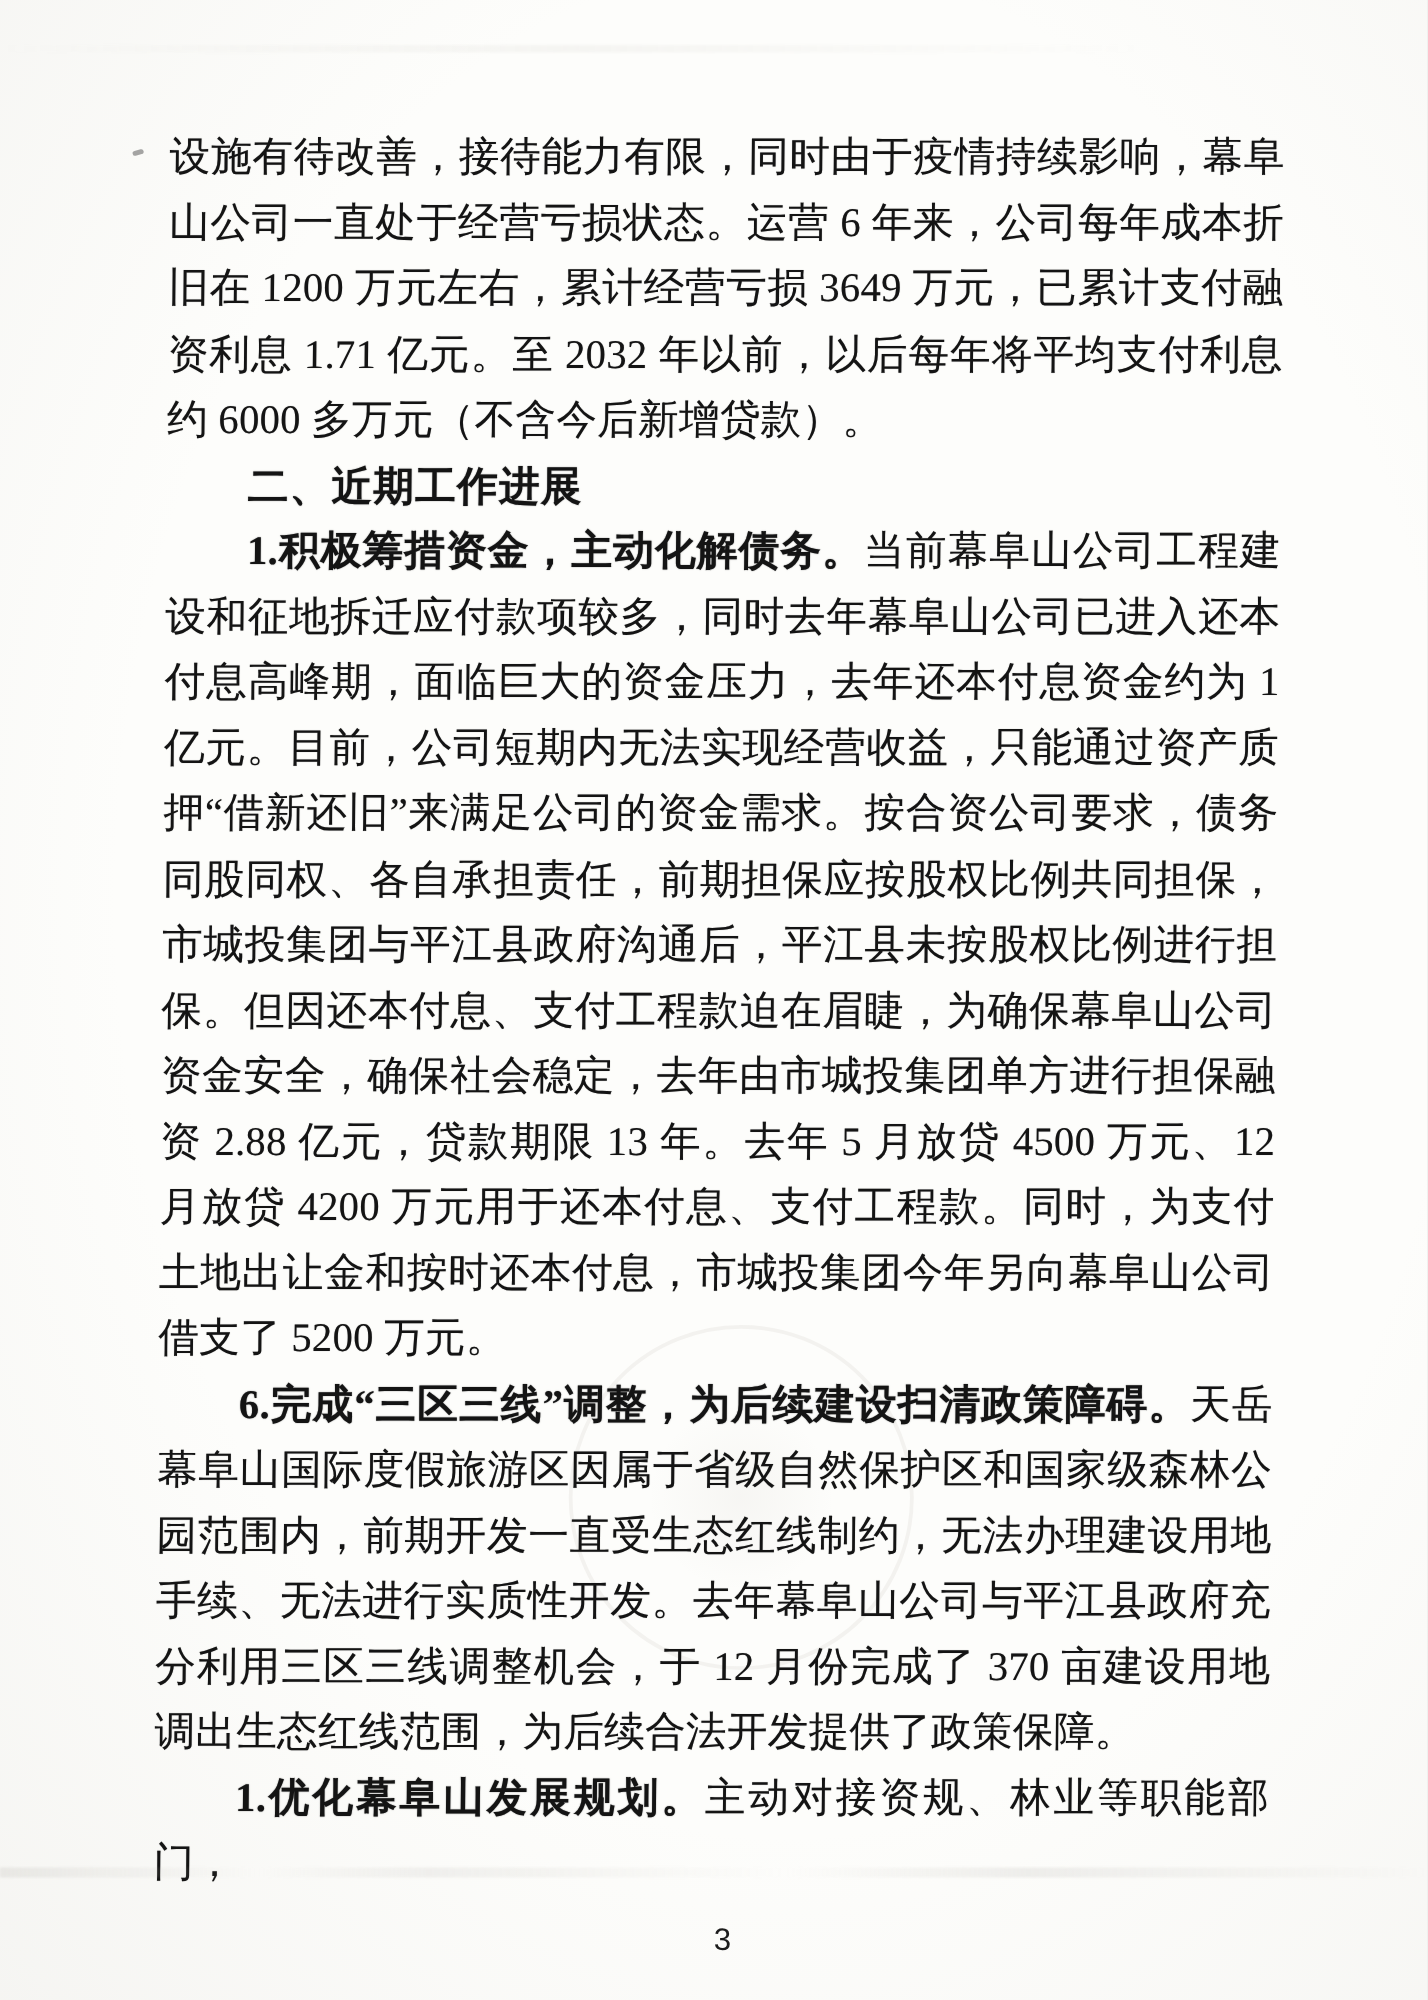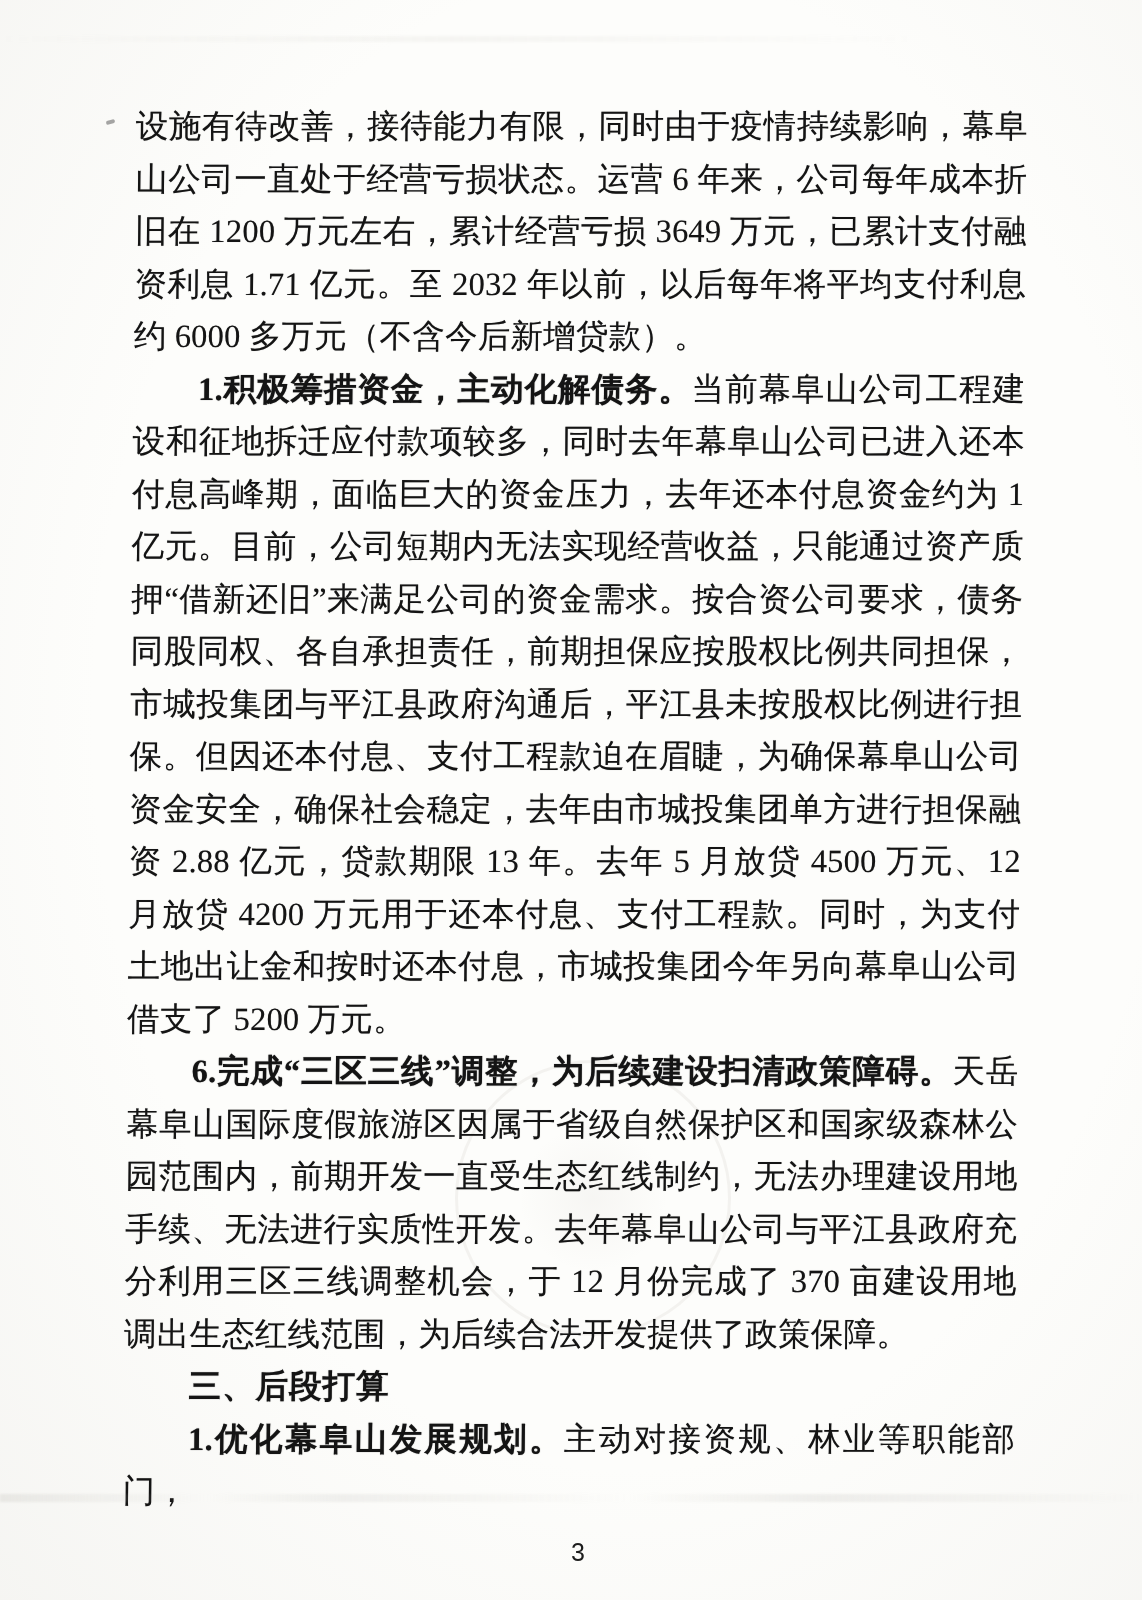--- a/index.html
+++ b/index.html
@@ -126,26 +126,26 @@
   <div class="scan-speck-1"></div>
 
   <div class="seal-bleed">
     <div class="seal-bleed-inner"></div>
   </div>
 
   <div class="doc-content">
 
     <p class="para">设施有待改善，接待能力有限，同时由于疫情持续影响，幕阜山公司一直处于经营亏损状态。运营 6 年来，公司每年成本折旧在 1200 万元左右，累计经营亏损 3649 万元，已累计支付融资利息 1.71 亿元。至 2032 年以前，以后每年将平均支付利息约 6000 多万元（不含今后新增贷款）。</p>
 
+    <p class="section-heading">二、近期工作进展</p>
 
     <p class="para indent"><span class="lead">1.积极筹措资金，主动化解债务。</span><span>当前幕阜山公司工程建设和征地拆迁应付款项较多，同时去年幕阜山公司已进入还本付息高峰期，面临巨大的资金压力，去年还本付息资金约为 1 亿元。目前，公司短期内无法实现经营收益，只能通过资产质押“借新还旧”来满足公司的资金需求。按合资公司要求，债务同股同权、各自承担责任，前期担保应按股权比例共同担保，市城投集团与平江县政府沟通后，平江县未按股权比例进行担保。但因还本付息、支付工程款迫在眉睫，为确保幕阜山公司资金安全，确保社会稳定，去年由市城投集团单方进行担保融资 2.88 亿元，贷款期限 13 年。去年 5 月放贷 4500 万元、12 月放贷 4200 万元用于还本付息、支付工程款。同时，为支付土地出让金和按时还本付息，市城投集团今年另向幕阜山公司借支了 5200 万元。</span></p>
 
     <p class="para indent"><span class="lead">6.完成“三区三线”调整，为后续建设扫清政策障碍。</span><span>天岳幕阜山国际度假旅游区因属于省级自然保护区和国家级森林公园范围内，前期开发一直受生态红线制约，无法办理建设用地手续、无法进行实质性开发。去年幕阜山公司与平江县政府充分利用三区三线调整机会，于 12 月份完成了 370 亩建设用地调出生态红线范围，为后续合法开发提供了政策保障。</span></p>
 
-    <p class="section-heading">三、后段打算</p>
 
     <p class="para indent"><span class="lead">1.优化幕阜山发展规划。</span><span>主动对接资规、林业等职能部门，</span></p>
 
   </div>
 
   <div class="scan-streak-1"></div>
 
   <div class="page-number">3</div>
 
 </div>

